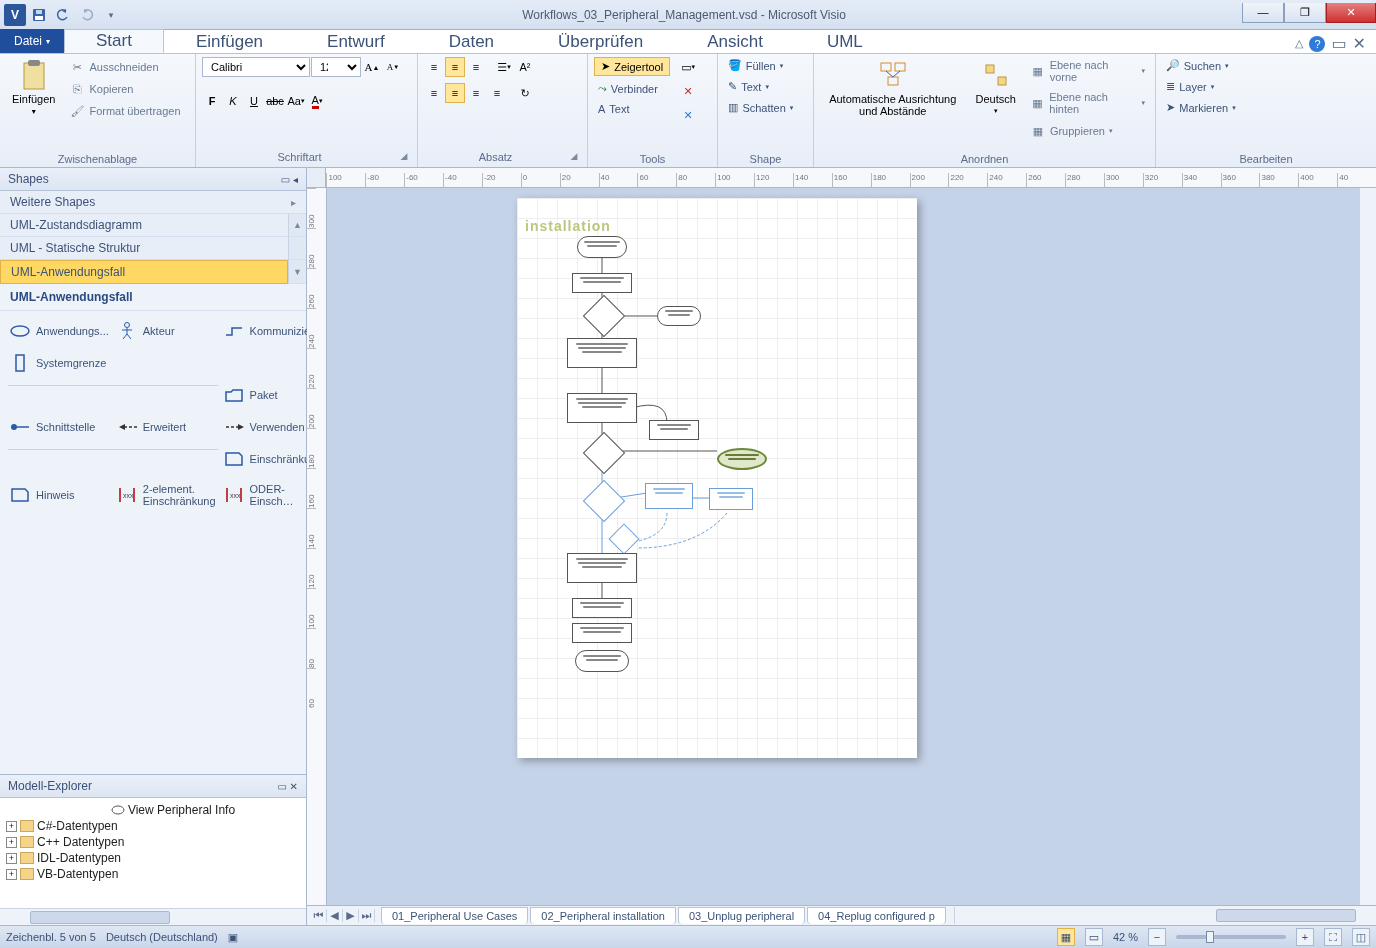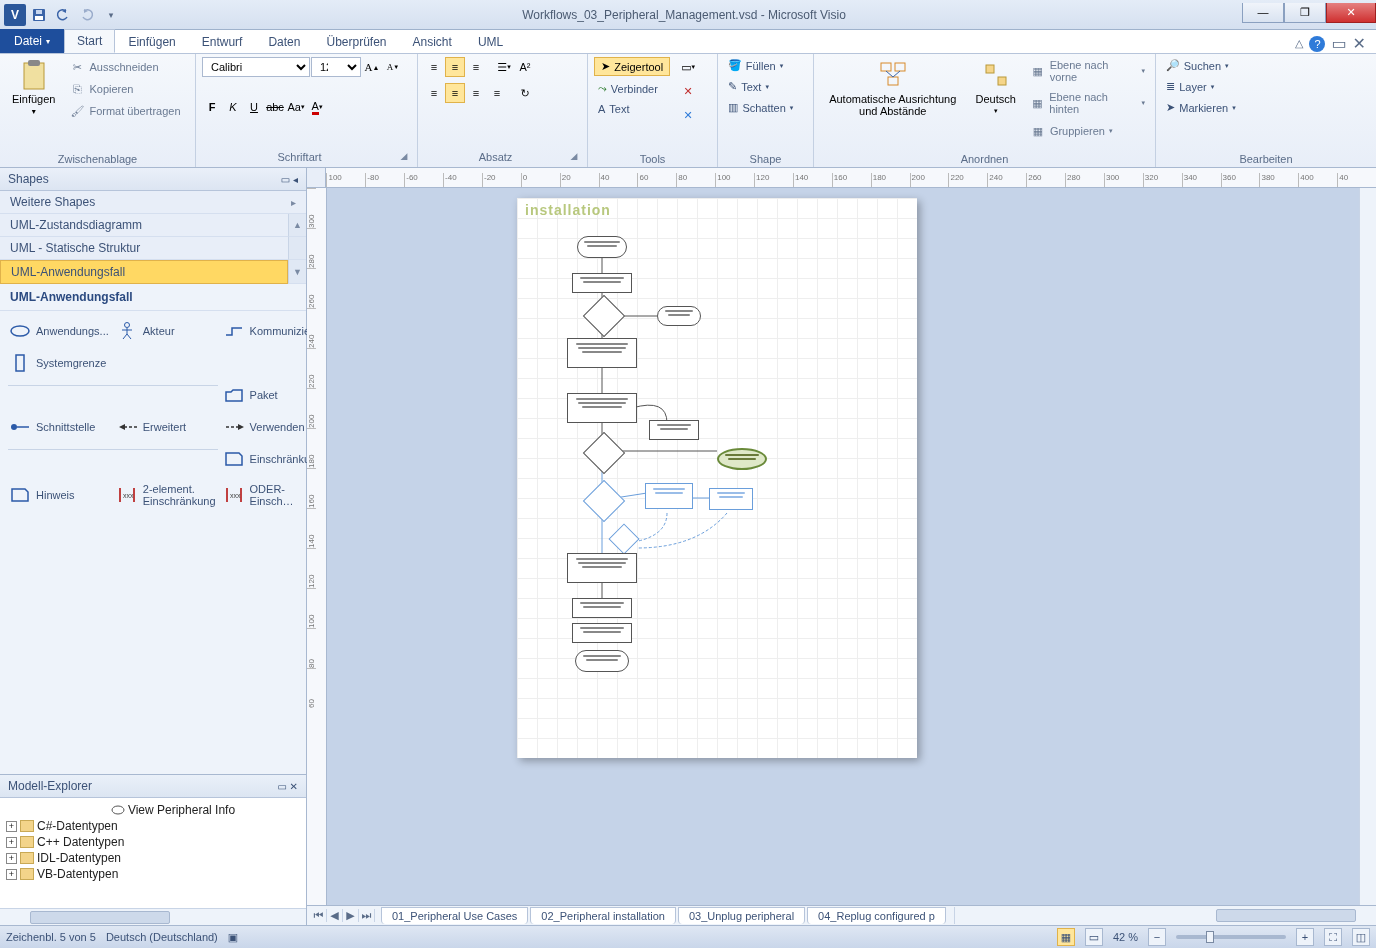--- a/index.html
+++ b/index.html
@@ -11,21 +11,21 @@
 .qat-btn { width:22px; height:22px; display:flex; align-items:center; justify-content:center; border-radius:2px; }
 .vlogo { width:22px; height:22px; background:#2b579a; color:#fff; font-weight:bold; font-size:12px; display:flex; align-items:center; justify-content:center; border-radius:2px; }
 .titlebar .title { flex:1; text-align:center; color:#4b5b72; }
 .win-controls { display:flex; }
 .win-btn { width:42px; height:20px; margin-top:-4px; border:1px solid #8aa0c0; border-top:none; background:linear-gradient(#f0f4fa,#d9e3f1); display:flex; align-items:center; justify-content:center; font-size:11px; }
 .win-close { background:linear-gradient(#e58080,#cf3030); border-color:#a02020; color:#fff; width:50px; }
 
 
 .tabs { height:24px; background:#fff; border-bottom:1px solid #b6c4da; display:flex; align-items:flex-end; padding-left:0; }
 .file-tab { background:#1e4e9c; color:#fff; padding:4px 14px; font-size:12px; height:24px; display:flex; align-items:center; }
-.tab { padding:4px 12px; font-size:12px; color:#3c5277; height:24px; display:flex; align-items:center; border:1px solid transparent; border-bottom:none; }
+.tab { padding:4px 31px; font-size:17px; color:#3c5277; height:24px; display:flex; align-items:center; border:1px solid transparent; border-bottom:none; }
 .tab.active { background:#f5f8fc; border-color:#b6c4da; color:#3c5277; border-bottom:1px solid #f5f8fc; margin-bottom:-1px; }
 .tabs-right { margin-left:auto; display:flex; gap:6px; padding-right:10px; align-items:center; }
 .help-circle { width:16px; height:16px; border-radius:50%; background:#2f7bd9; color:#fff; font-size:11px; display:flex; align-items:center; justify-content:center; }
 
 
 .ribbon { height:114px; background:linear-gradient(#f5f8fc,#e8eef8); border-bottom:1px solid #a8b8d0; display:flex; }
 .rgroup { border-right:1px solid #c4d0e2; display:flex; flex-direction:column; padding:3px 6px 0; }
 .rgroup-content { flex:1; display:flex; align-items:flex-start; gap:4px; }
 .rgroup-label { text-align:center; font-size:11px; color:#5a6c88; padding:2px 0; }
 .rbtn-large { display:flex; flex-direction:column; align-items:center; justify-content:center; padding:2px 6px; font-size:11px; gap:2px; }
@@ -68,21 +68,21 @@
 .ruler-corner { width:20px; height:20px; background:#e8eef8; border-right:1px solid #a8b8d0; border-bottom:1px solid #a8b8d0; }
 .ruler-h { height:20px; background:#f6f8fc; border-bottom:1px solid #a8b8d0; display:flex; align-items:flex-end; font-size:8px; color:#777; overflow:hidden; }
 .ruler-h span { display:inline-block; width:40px; border-left:1px solid #bbb; padding-left:1px; height:14px; }
 .ruler-v { width:20px; background:#f6f8fc; border-right:1px solid #a8b8d0; font-size:8px; color:#777; }
 .ruler-v div { height:40px; writing-mode:vertical-rl; transform:rotate(180deg); border-bottom:1px solid #bbb; padding-bottom:1px; }
 .canvas-row1 { display:flex; }
 .canvas-row2 { flex:1; display:flex; min-height:0; }
 .canvas-scroll { flex:1; overflow:hidden; position:relative; background:#c5d3e8; }
 .page { position:absolute; left:190px; top:10px; width:400px; height:560px; background:#fff; box-shadow:3px 3px 8px rgba(0,0,0,.3); }
 .page-grid { position:absolute; inset:0; background-image:linear-gradient(#eee 1px,transparent 1px),linear-gradient(90deg,#eee 1px,transparent 1px); background-size:20px 20px; }
-.page-label { position:absolute; left:8px; top:4px; font-size:14px; color:#b8c87e; font-weight:bold; letter-spacing:1px; }
+.page-label { position:absolute; left:8px; top:20px; font-size:14px; color:#b8c87e; font-weight:bold; letter-spacing:1px; }
 .page-vscroll { width:17px; background:#eef3fa; border-left:1px solid #c8d4e6; }
 
 
 .fc { position:absolute; }
 .terminator { border:1px solid #555; border-radius:14px; background:#fff; }
 .process { border:1px solid #555; background:#fff; }
 .decision { width:30px; height:30px; border:1px solid #555; background:#fff; transform:rotate(45deg); }
 .decision.blue { border-color:#6a9edb; }
 .oval-green { border:2px solid #6a8a3a; border-radius:50%; background:#dfe8c8; }
 .process.blue { border-color:#6a9edb; }
@@ -187,21 +187,21 @@
         <div class="rbtn-small">
             <span class="ricon">🖌</span>
             <span>Format übertragen</span>
           </div>
       </div>
     </div>
     <div class="rgroup-label">Zwischenablage</div>
   </div>
 
   <div class="rgroup" style="width:222px;">
-    <div class="rgroup-content" style="flex-direction:column;gap:20px;">
+    <div class="rgroup-content" style="flex-direction:column;gap:14px;">
       <div class="btnrow">
         <select class="font-select" style="width:108px;"><option>Calibri</option></select>
         <select class="font-select" style="width:50px;"><option>12pt.</option></select>
         <div class="sq" style="font-family:serif;">A<sup style="font-size:7px;">▲</sup></div>
         <div class="sq" style="font-family:serif;font-size:9px;">A<sup style="font-size:6px;">▼</sup></div>
       </div>
       <div class="btnrow">
         <div class="sq">
             <b>F</b>
           </div>

